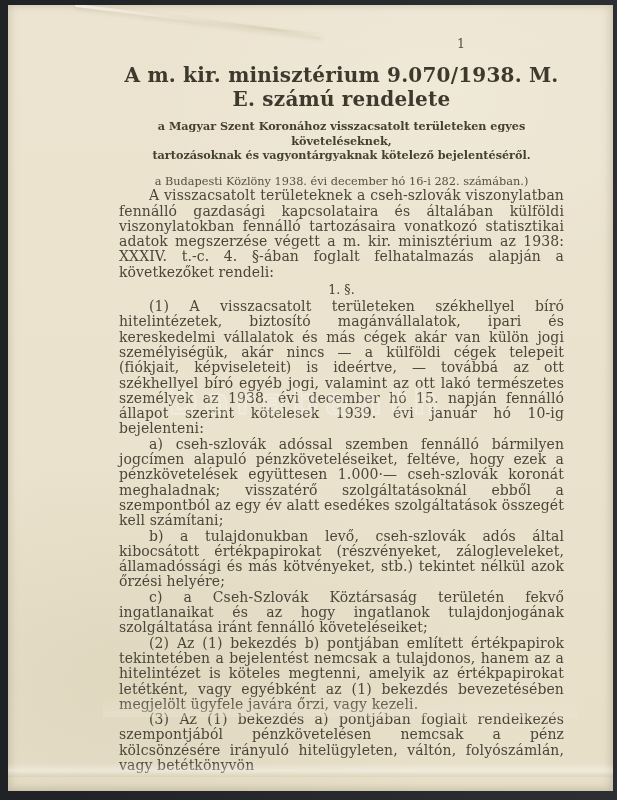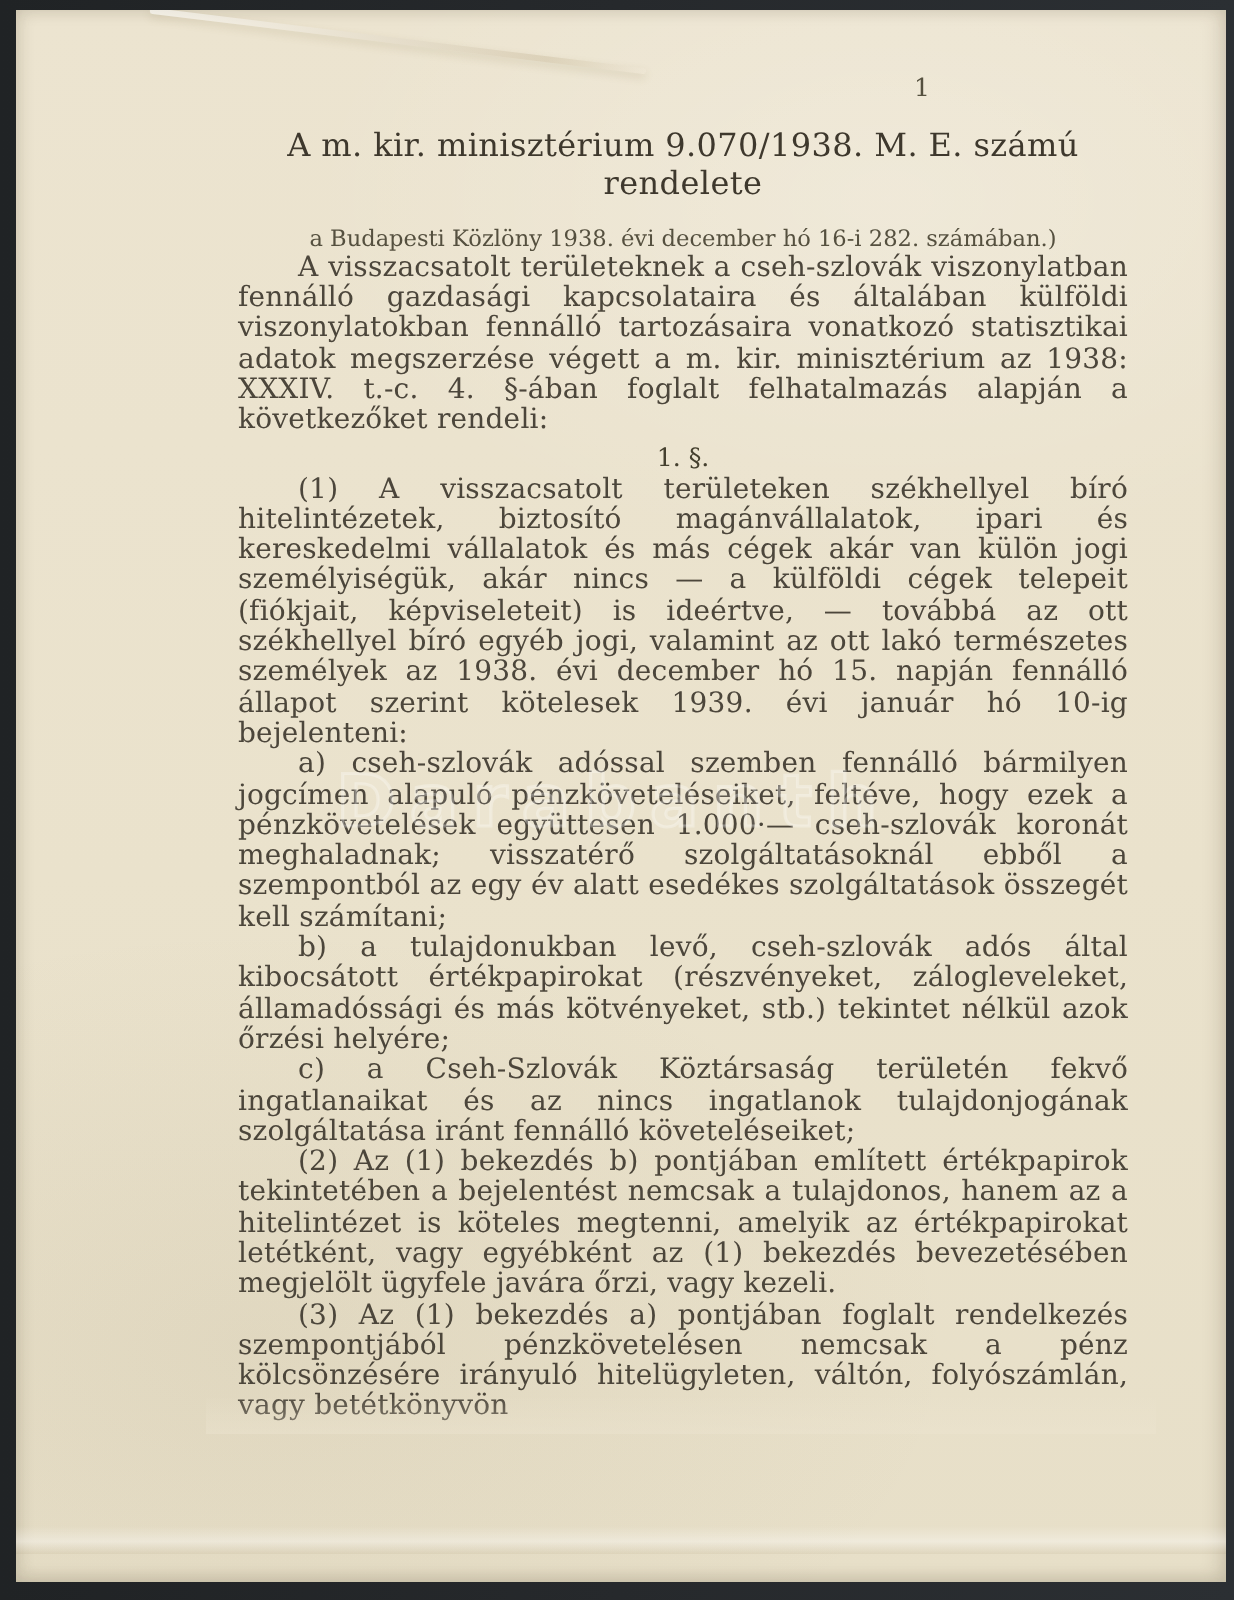--- a/index.html
+++ b/index.html
@@ -90,22 +90,22 @@
   .page-number {
     position: absolute;
     top: 31px;
     left: 449px;
     font-size: 12.5px;
     color: #55503f;
   }
   .title {
     margin: 40px 0 0 0;
     text-align: center;
-    font-size: 16px;
-    font-weight: normal;
+    font-size: 20px;
+    font-weight: bold;
     letter-spacing: 0.2px;
     color: #3e382d;
   }
   .subtitle {
     margin-top: 8px;
     text-align: center;
     font-size: 11.2px;
     font-weight: bold;
     line-height: 14.5px;
     color: #45402f;
@@ -145,33 +145,37 @@
 <div class="backdrop">
   <div class="paper">
 
     <div class="crease-top"></div>
 
     <div class="content">
       <div class="page-number">1</div>
 
       <h1 class="title">A m. kir. minisztérium 9.070/1938. M. E. számú rendelete</h1>
 
+      <div class="subtitle">
+        <div>a Magyar Szent Koronához visszacsatolt területeken egyes követeléseknek,</div>
+        <div>tartozásoknak és vagyontárgyaknak kötelező bejelentéséről.</div>
+      </div>
 
       <div class="publication">
         <div>a Budapesti Közlöny 1938. évi december hó 16-i 282. számában.)</div>
       </div>
 
       <p class="par intro">A visszacsatolt területeknek a cseh-szlovák viszonylatban fennálló gazdasági kapcsolataira és általában külföldi viszonylatokban fennálló tartozásaira vonatkozó statisztikai adatok megszerzése végett a m. kir. minisztérium az 1938: XXXIV. t.-c. 4. §-ában foglalt felhatalmazás alapján a következőket rendeli:</p>
 
       <div class="section-heading">1. §.</div>
 
       <p class="par">(1) A visszacsatolt területeken székhellyel bíró hitelintézetek, biztosító magánvállalatok, ipari és kereskedelmi vállalatok és más cégek akár van külön jogi személyiségük, akár nincs — a külföldi cégek telepeit (fiókjait, képviseleteit) is ideértve, — továbbá az ott székhellyel bíró egyéb jogi, valamint az ott lakó természetes személyek az 1938. évi december hó 15. napján fennálló állapot szerint kötelesek 1939. évi január hó 10-ig bejelenteni:</p>
       <p class="par">a) cseh-szlovák adóssal szemben fennálló bármilyen jogcímen alapuló pénzköveteléseiket, feltéve, hogy ezek a pénzkövetelések együttesen 1.000·— cseh-szlovák koronát meghaladnak; visszatérő szolgáltatásoknál ebből a szempontból az egy év alatt esedékes szolgáltatások összegét kell számítani;</p>
       <p class="par">b) a tulajdonukban levő, cseh-szlovák adós által kibocsátott értékpapirokat (részvényeket, zálogleveleket, államadóssági és más kötvényeket, stb.) tekintet nélkül azok őrzési helyére;</p>
-      <p class="par">c) a Cseh-Szlovák Köztársaság területén fekvő ingatlanaikat és az nincs ingatlanok tulajdonjogának szolgáltatása iránt fennálló követeléseiket;</p>
+      <p class="par">c) a Cseh-Szlovák Köztársaság területén fekvő ingatlanaikat és az hogy ingatlanok tulajdonjogának szolgáltatása iránt fennálló követeléseiket;</p>
       <p class="par">(2) Az (1) bekezdés b) pontjában említett értékpapirok tekintetében a bejelentést nemcsak a tulajdonos, hanem az a hitelintézet is köteles megtenni, amelyik az értékpapirokat letétként, vagy egyébként az (1) bekezdés bevezetésében megjelölt ügyfele javára őrzi, vagy kezeli.</p>
       <p class="par par-3">(3) Az (1) bekezdés a) pontjában foglalt rendelkezés szempontjából pénzkövetelésen nemcsak a pénz kölcsönzésére irányuló hitelügyleten, váltón, folyószámlán, vagy betétkönyvön</p>
     </div>
 
     <div class="watermark">Darabanth</div>
 
     <div class="fade-band"></div>
     <div class="crease-bottom"></div>
   </div>
 </div>

